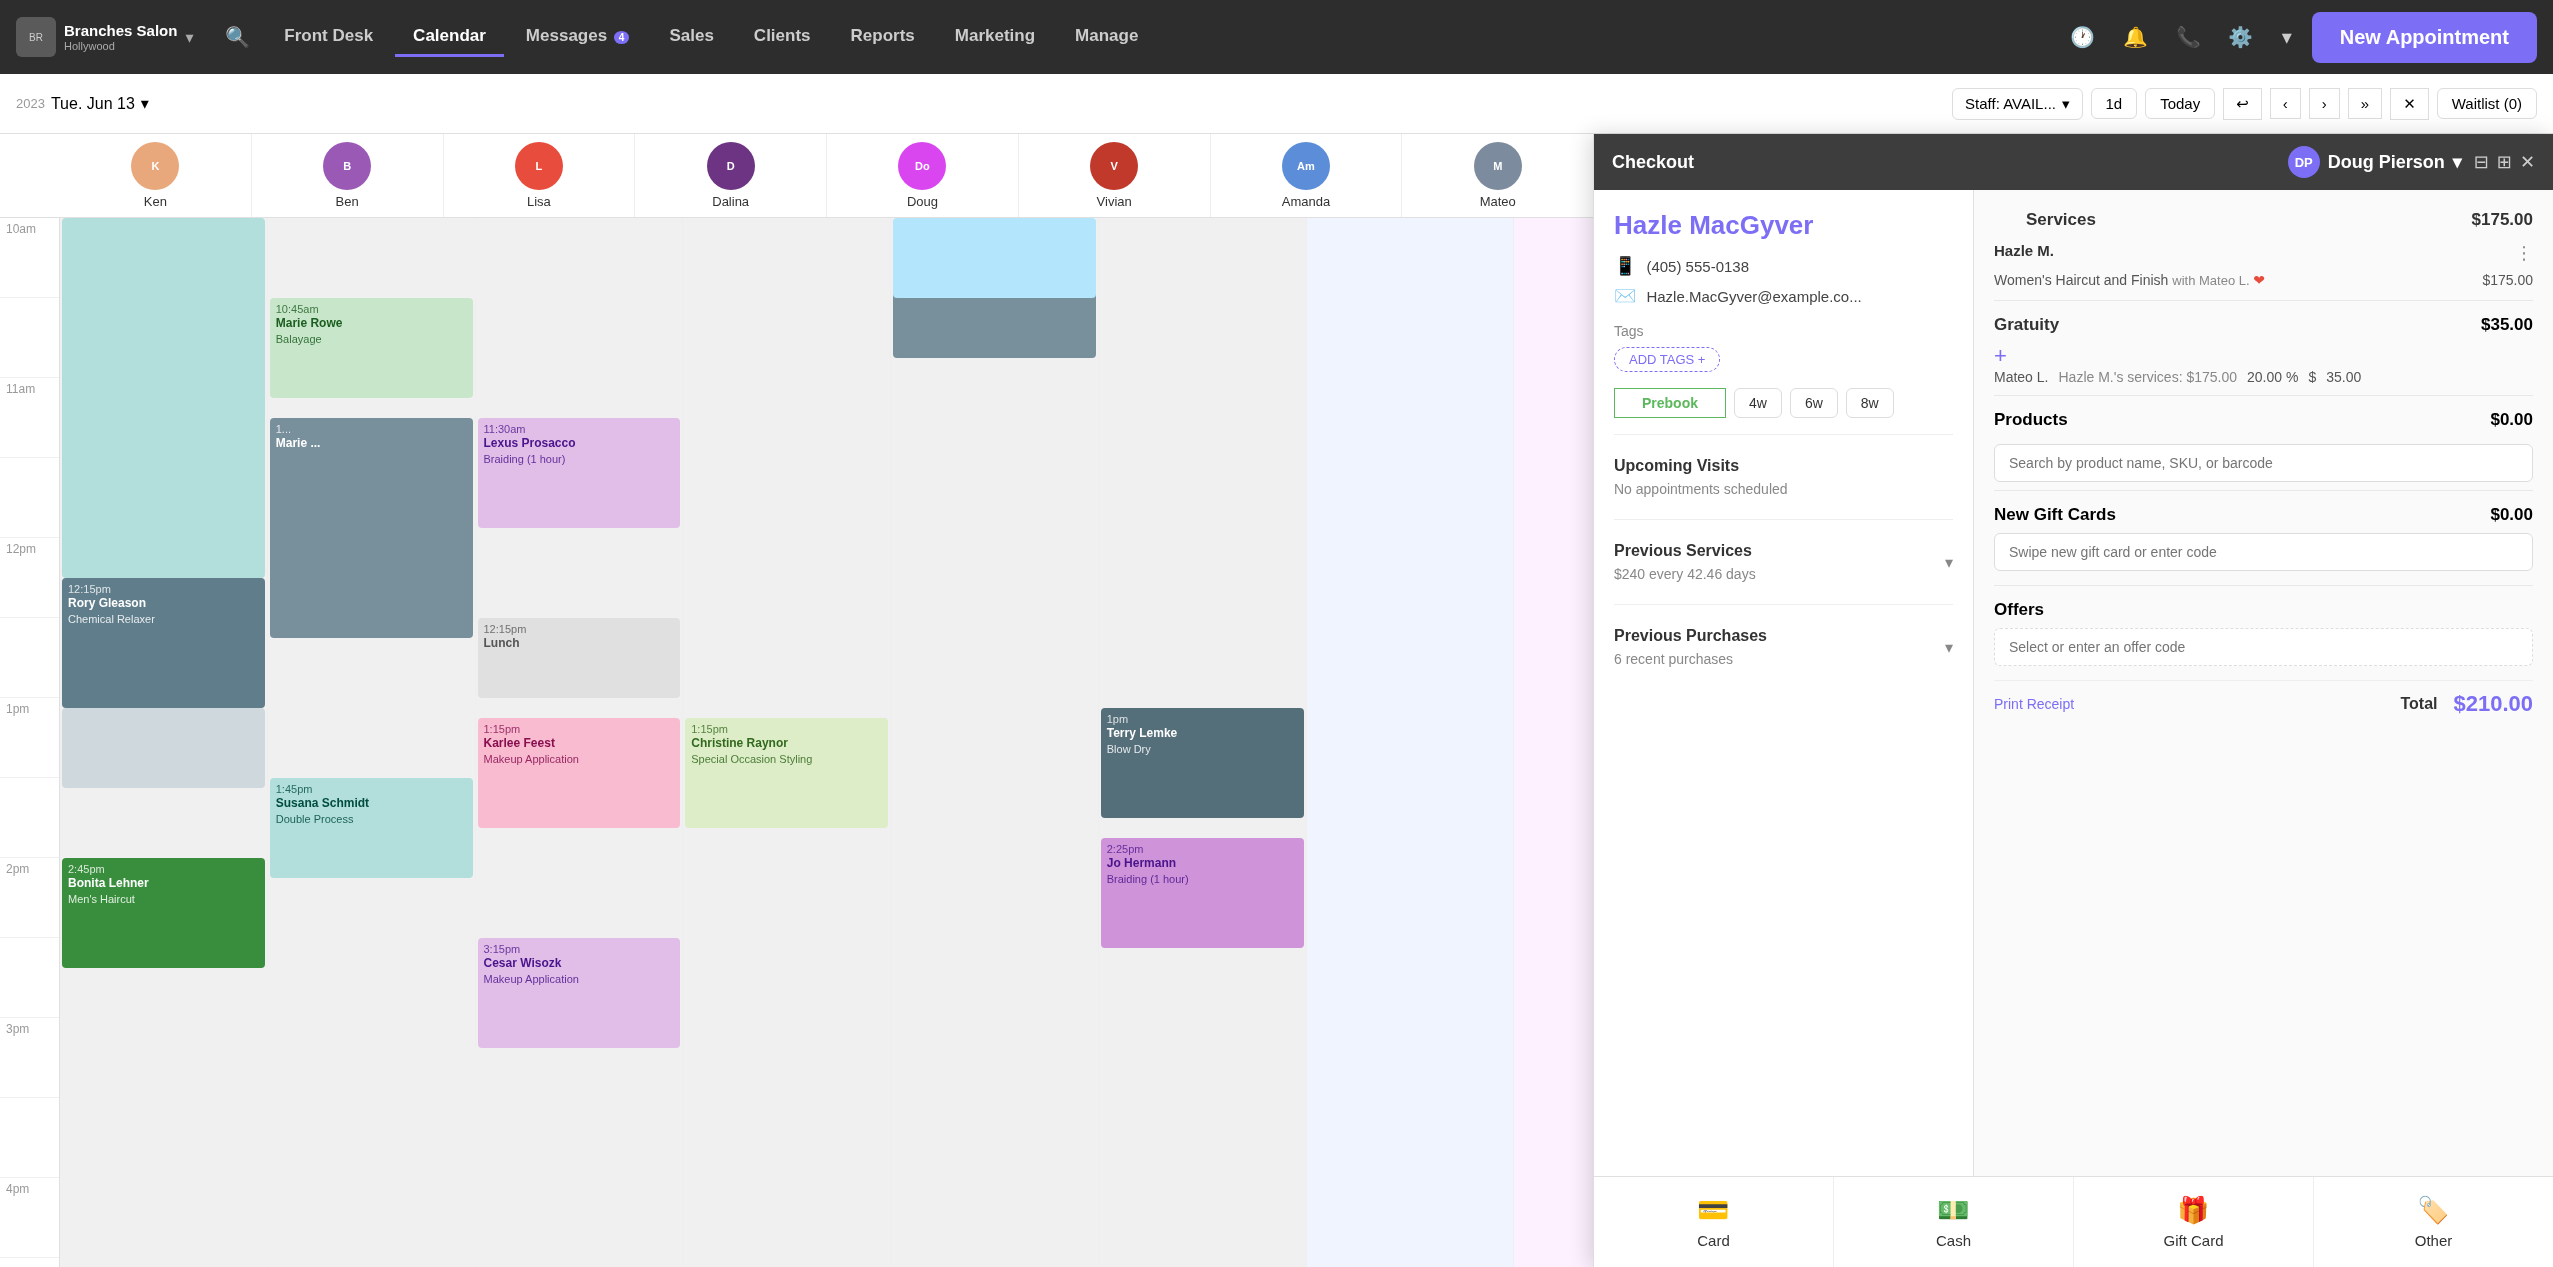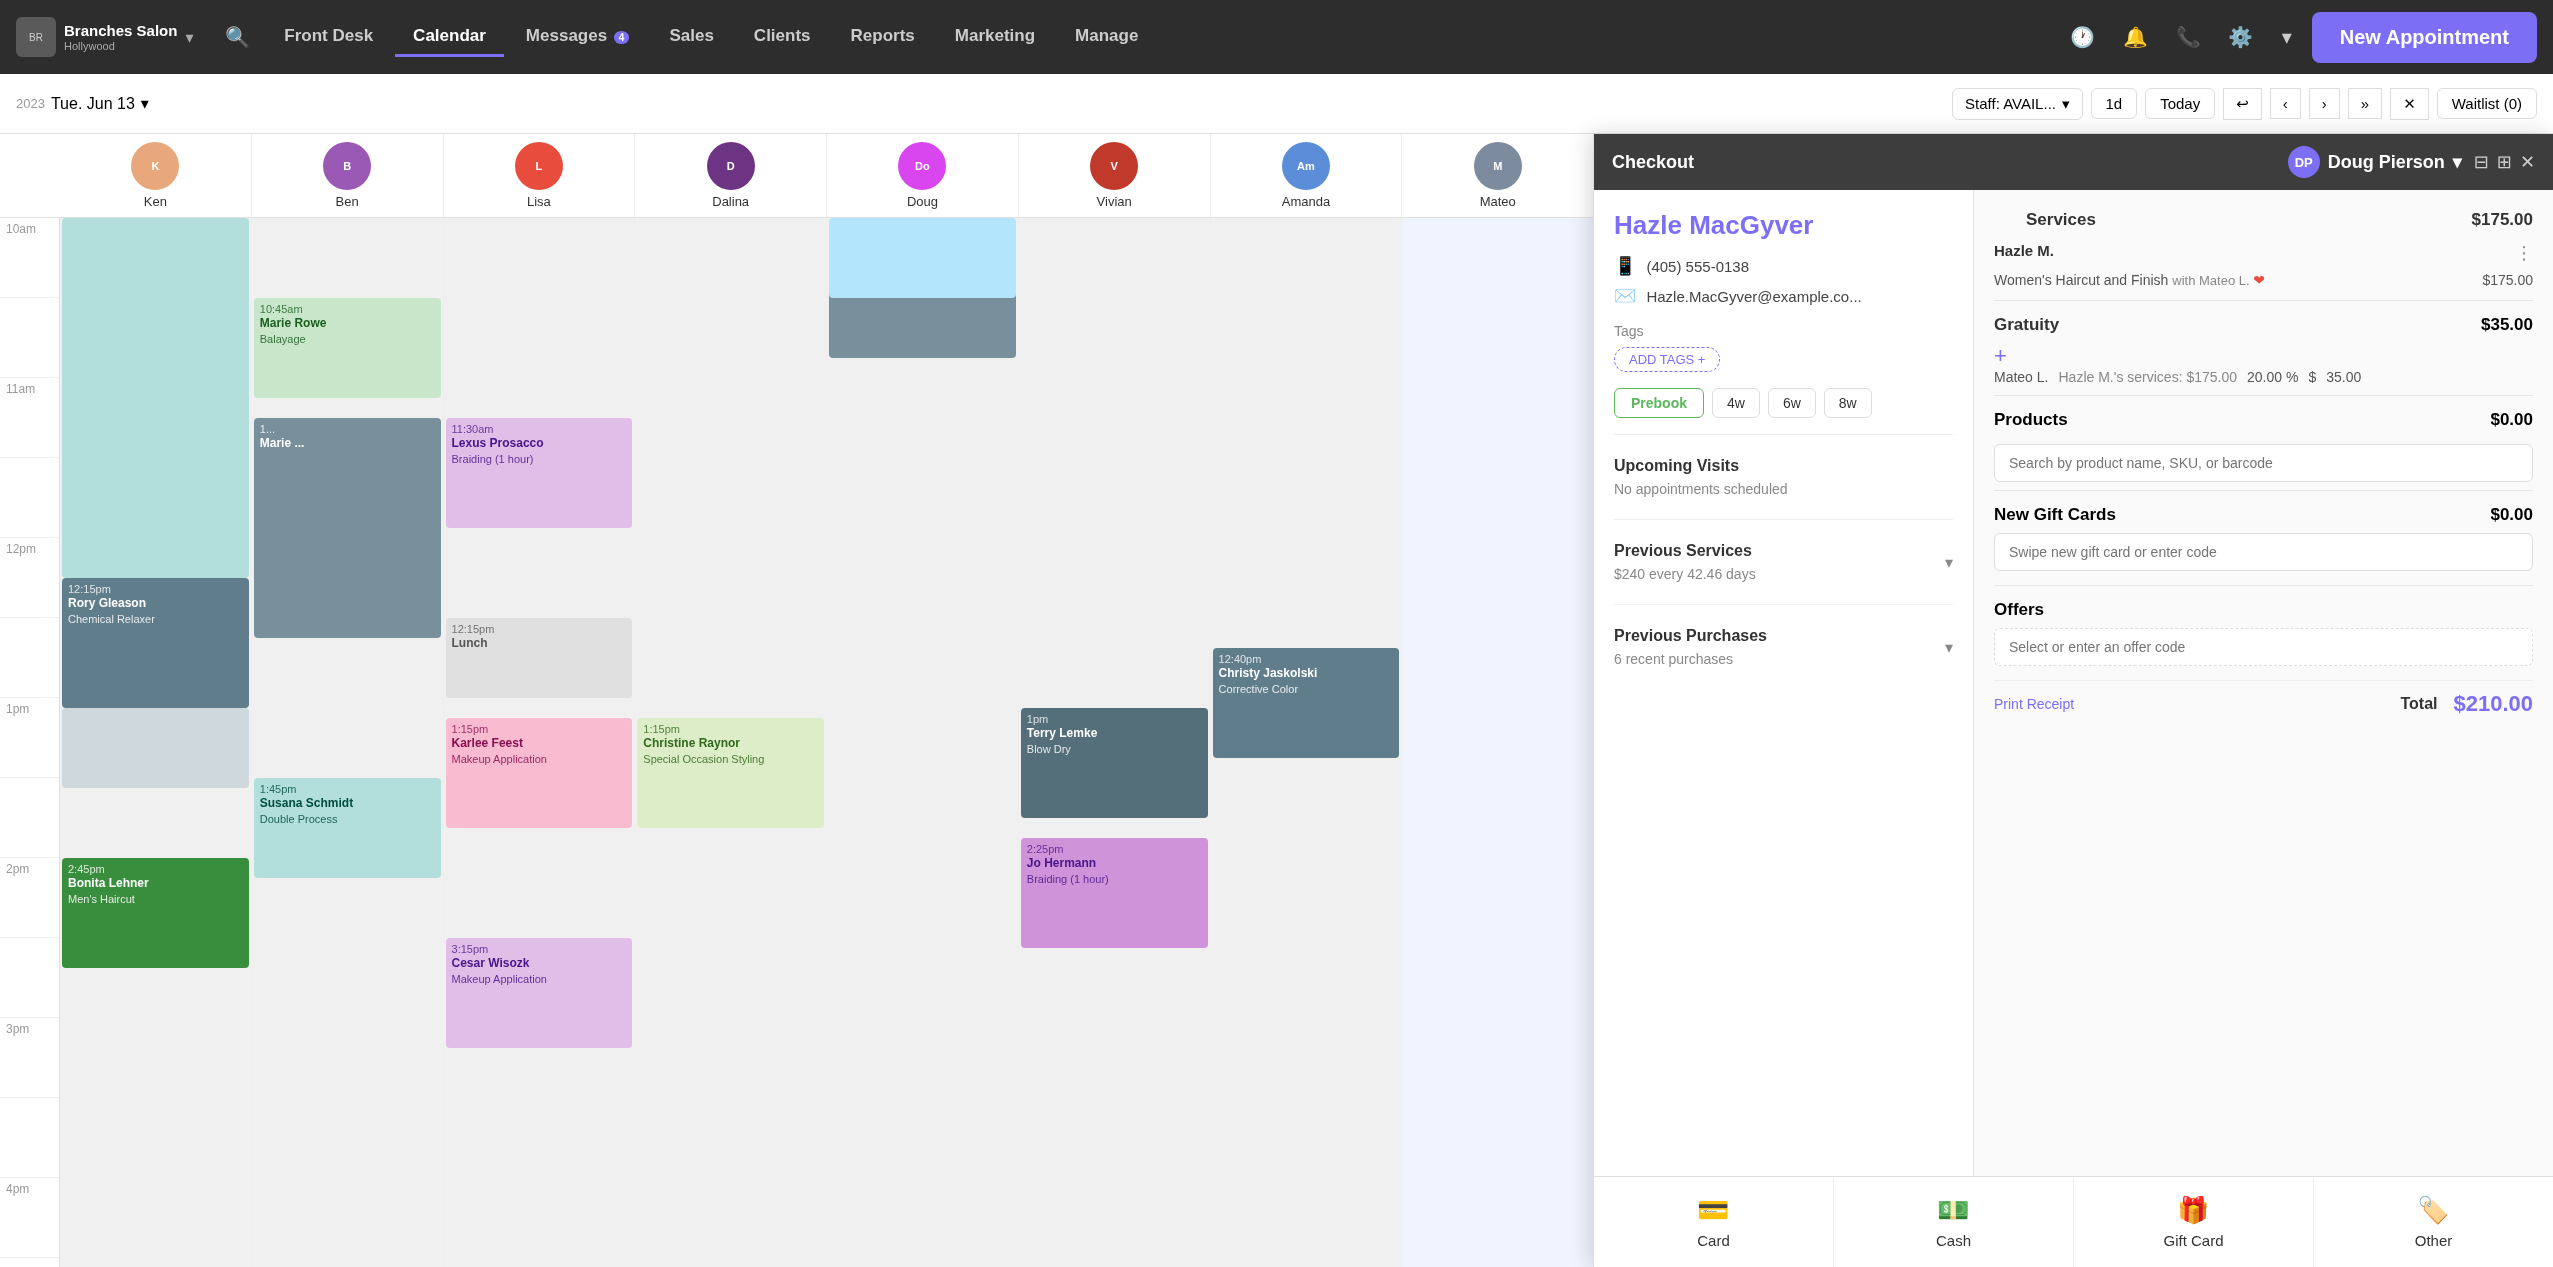--- a/index.html
+++ b/index.html
@@ -81,21 +81,21 @@
 
     
     .checkout-left { width: 380px; border-right: 1px solid #e0e0e0; padding: 20px; overflow-y: auto; flex-shrink: 0; }
     .client-name { font-size: 26px; font-weight: 700; color: #7c6ef5; margin-bottom: 14px; }
     .client-info { display: flex; align-items: center; gap: 10px; margin-bottom: 8px; font-size: 15px; color: #444; }
     .info-icon { font-size: 18px; color: #888; }
     .tags-section { margin: 16px 0; }
     .tags-label { font-size: 14px; color: #888; margin-bottom: 8px; }
     .add-tags-btn { border: 1px dashed #7c6ef5; color: #7c6ef5; border-radius: 20px; padding: 4px 14px; font-size: 13px; cursor: pointer; background: none; display: inline-flex; align-items: center; gap: 4px; }
     .prebook-section { display: flex; gap: 8px; margin: 16px 0; }
-    .prebook-btn { border: 1px solid #5cb85c; color: #5cb85c; border-radius: 6px; padding: 6px 16px; font-size: 14px; cursor: pointer; background: none; font-weight: 600; }
+    .prebook-btn { border: 1px solid #5cb85c; color: #5cb85c; border-radius: 0; padding: 6px 27px; font-size: 14px; cursor: pointer; background: none; font-weight: 600; }
     .prebook-week-btn { border: 1px solid #ddd; color: #333; border-radius: 6px; padding: 6px 14px; font-size: 14px; cursor: pointer; background: none; }
     .section-divider { border: none; border-top: 1px solid #eee; margin: 14px 0; }
     .section-title { font-size: 16px; font-weight: 600; color: #333; margin-bottom: 6px; }
     .section-sub { font-size: 14px; color: #888; }
     .accordion-row { display: flex; align-items: center; justify-content: space-between; cursor: pointer; padding: 8px 0; }
     .accordion-arrow { font-size: 16px; color: #888; }
 
     
     .checkout-right { flex: 1; padding: 20px; overflow-y: auto; background: #fafafa; }
     .services-header { display: flex; justify-content: space-between; align-items: center; margin-bottom: 12px; }
@@ -390,29 +390,20 @@
           <div class="appt-service">Blow Dry</div>
         </div>
 
         <div class="appt appt-magenta" style="top:620px;height:110px;">
           <div class="appt-time">2:25pm</div>
           <div class="appt-name">Jo Hermann</div>
           <div class="appt-service">Braiding (1 hour)</div>
         </div>
       </div>
 
-      <div class="grid-col" style="position:relative;">
-        <div style="height:1040px;"></div>
-
-        <div class="appt appt-grey" style="top:430px;height:110px;">
-          <div class="appt-time">12:40pm</div>
-          <div class="appt-name">Christy Jaskolski</div>
-          <div class="appt-service">Corrective Color</div>
-        </div>
-      </div>
 
       <div class="grid-col" style="position:relative;background:#f0f4ff;">
         <div style="height:1040px;"></div>
       </div>
 
       <div class="grid-col" style="position:relative;background:#fdf0ff;">
         <div style="height:1040px;"></div>
       </div>
 
       <div class="grid-col" style="position:relative;">

